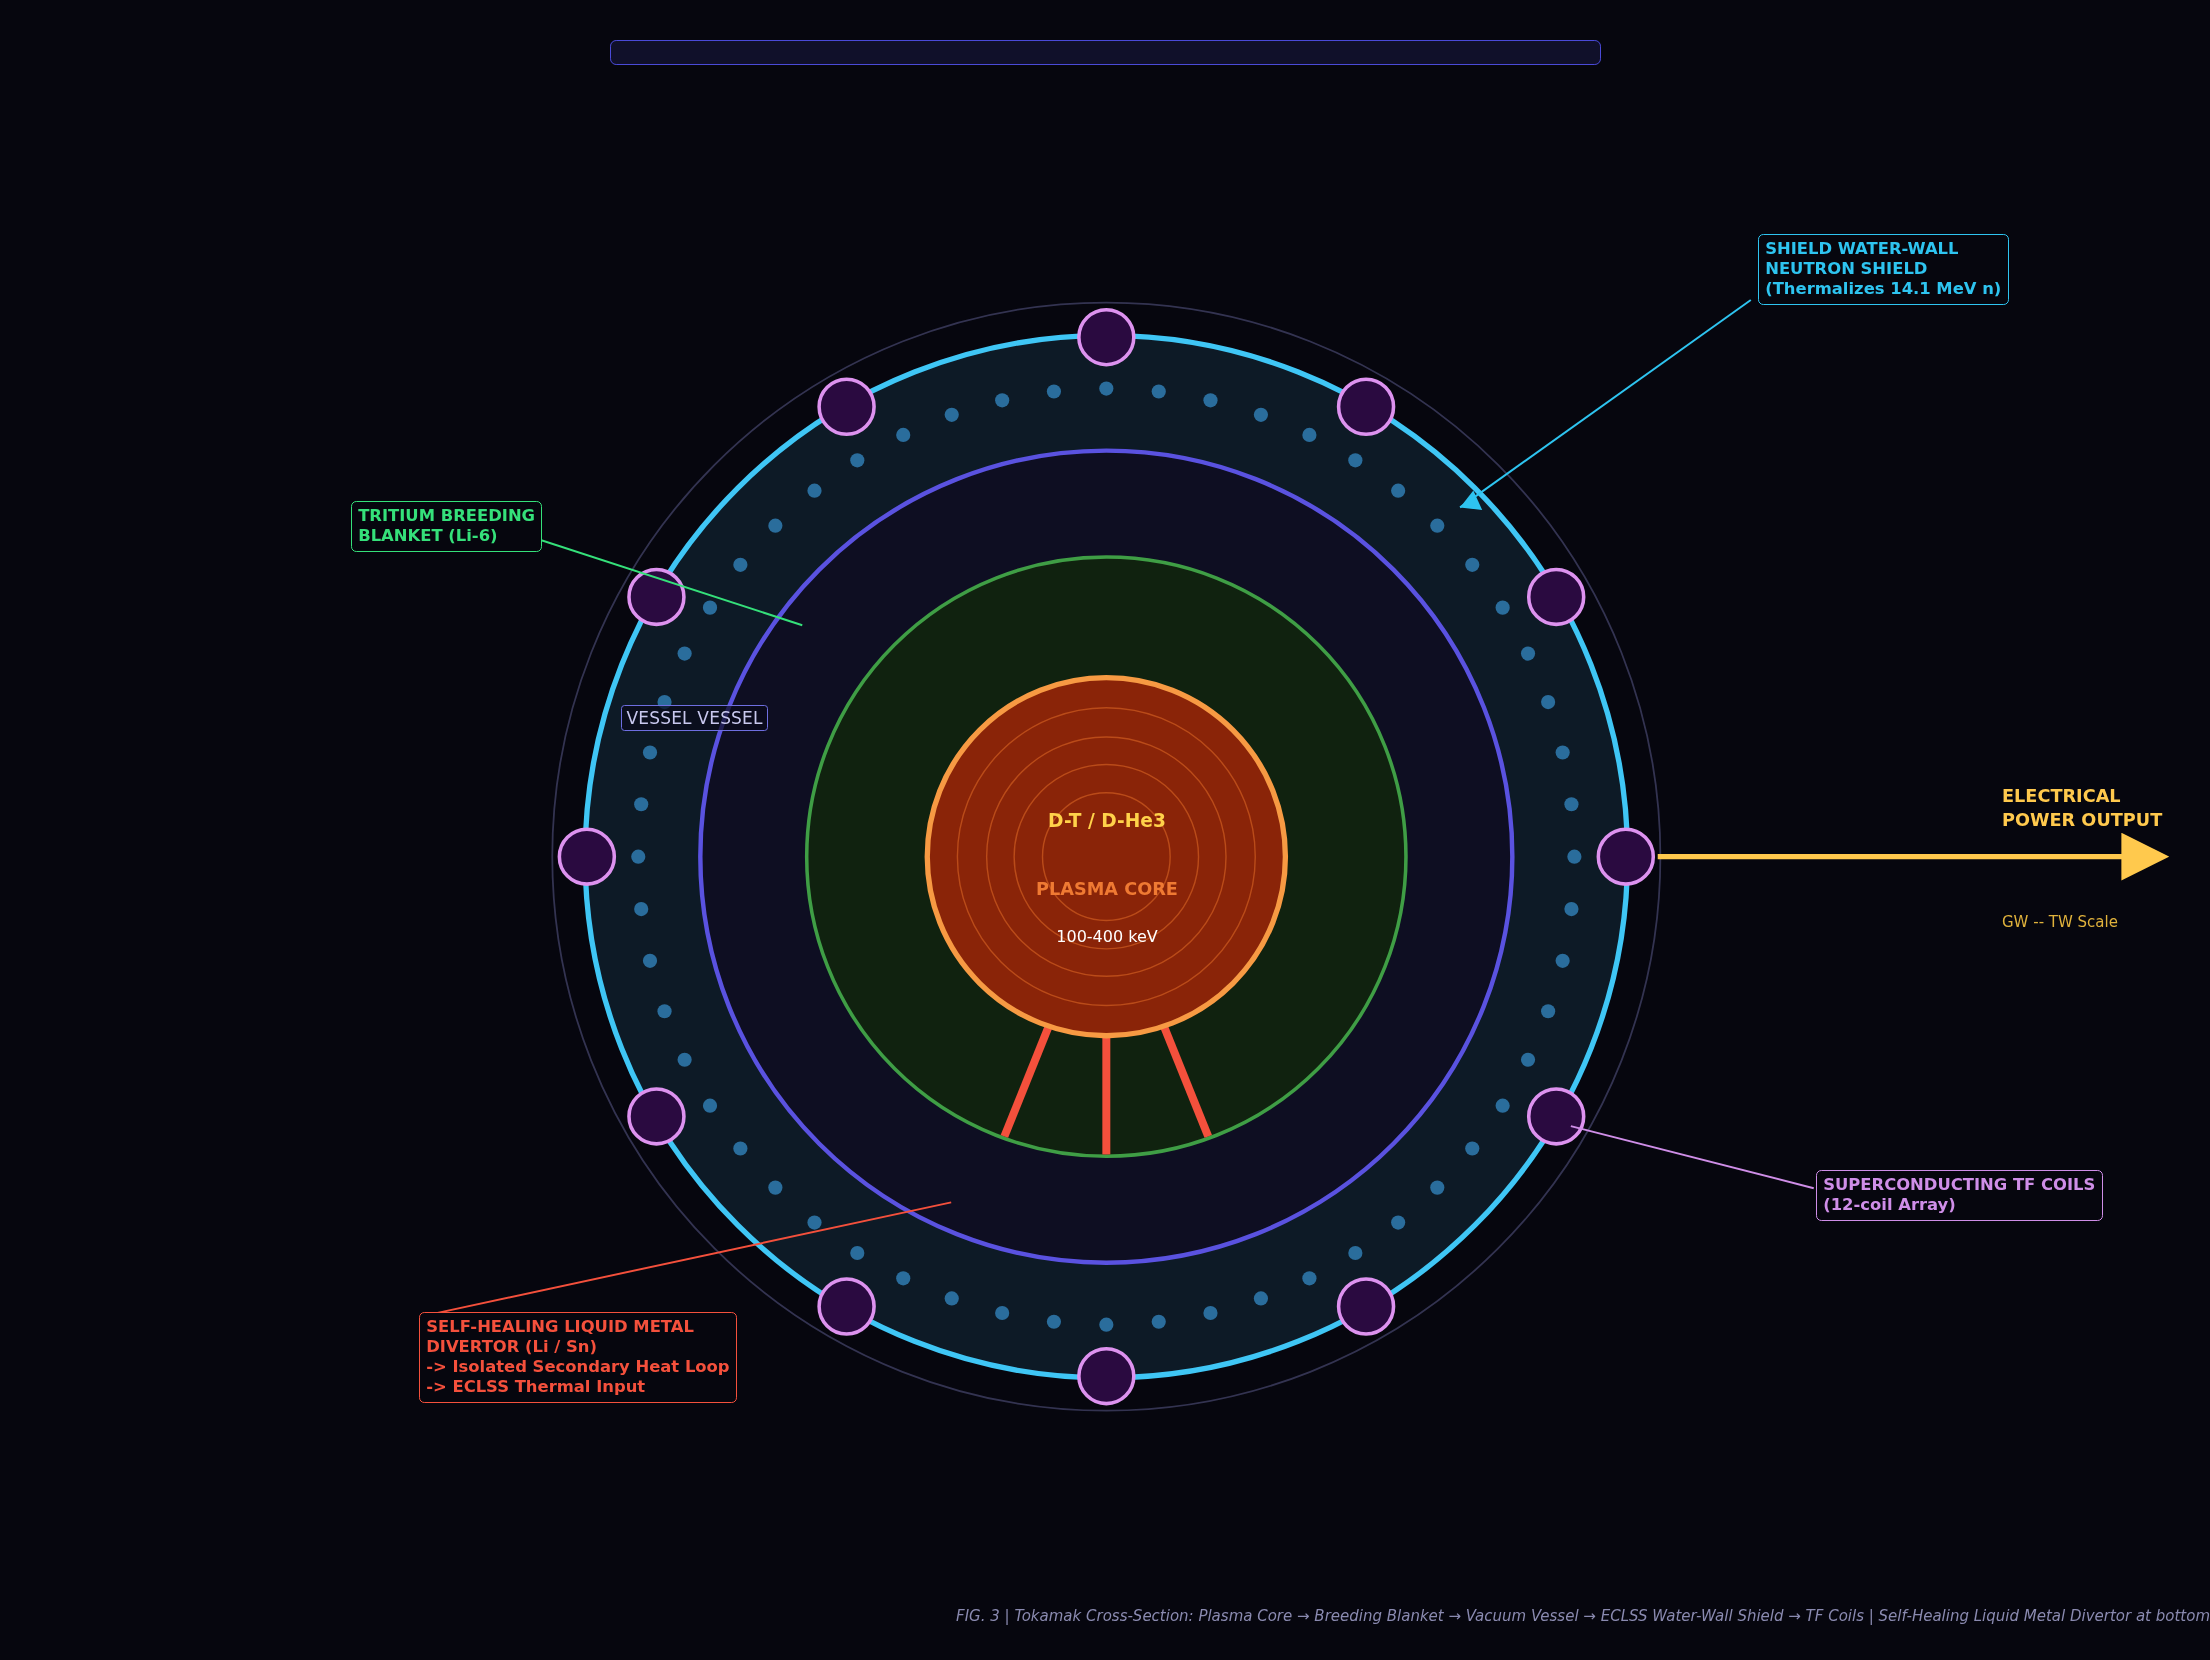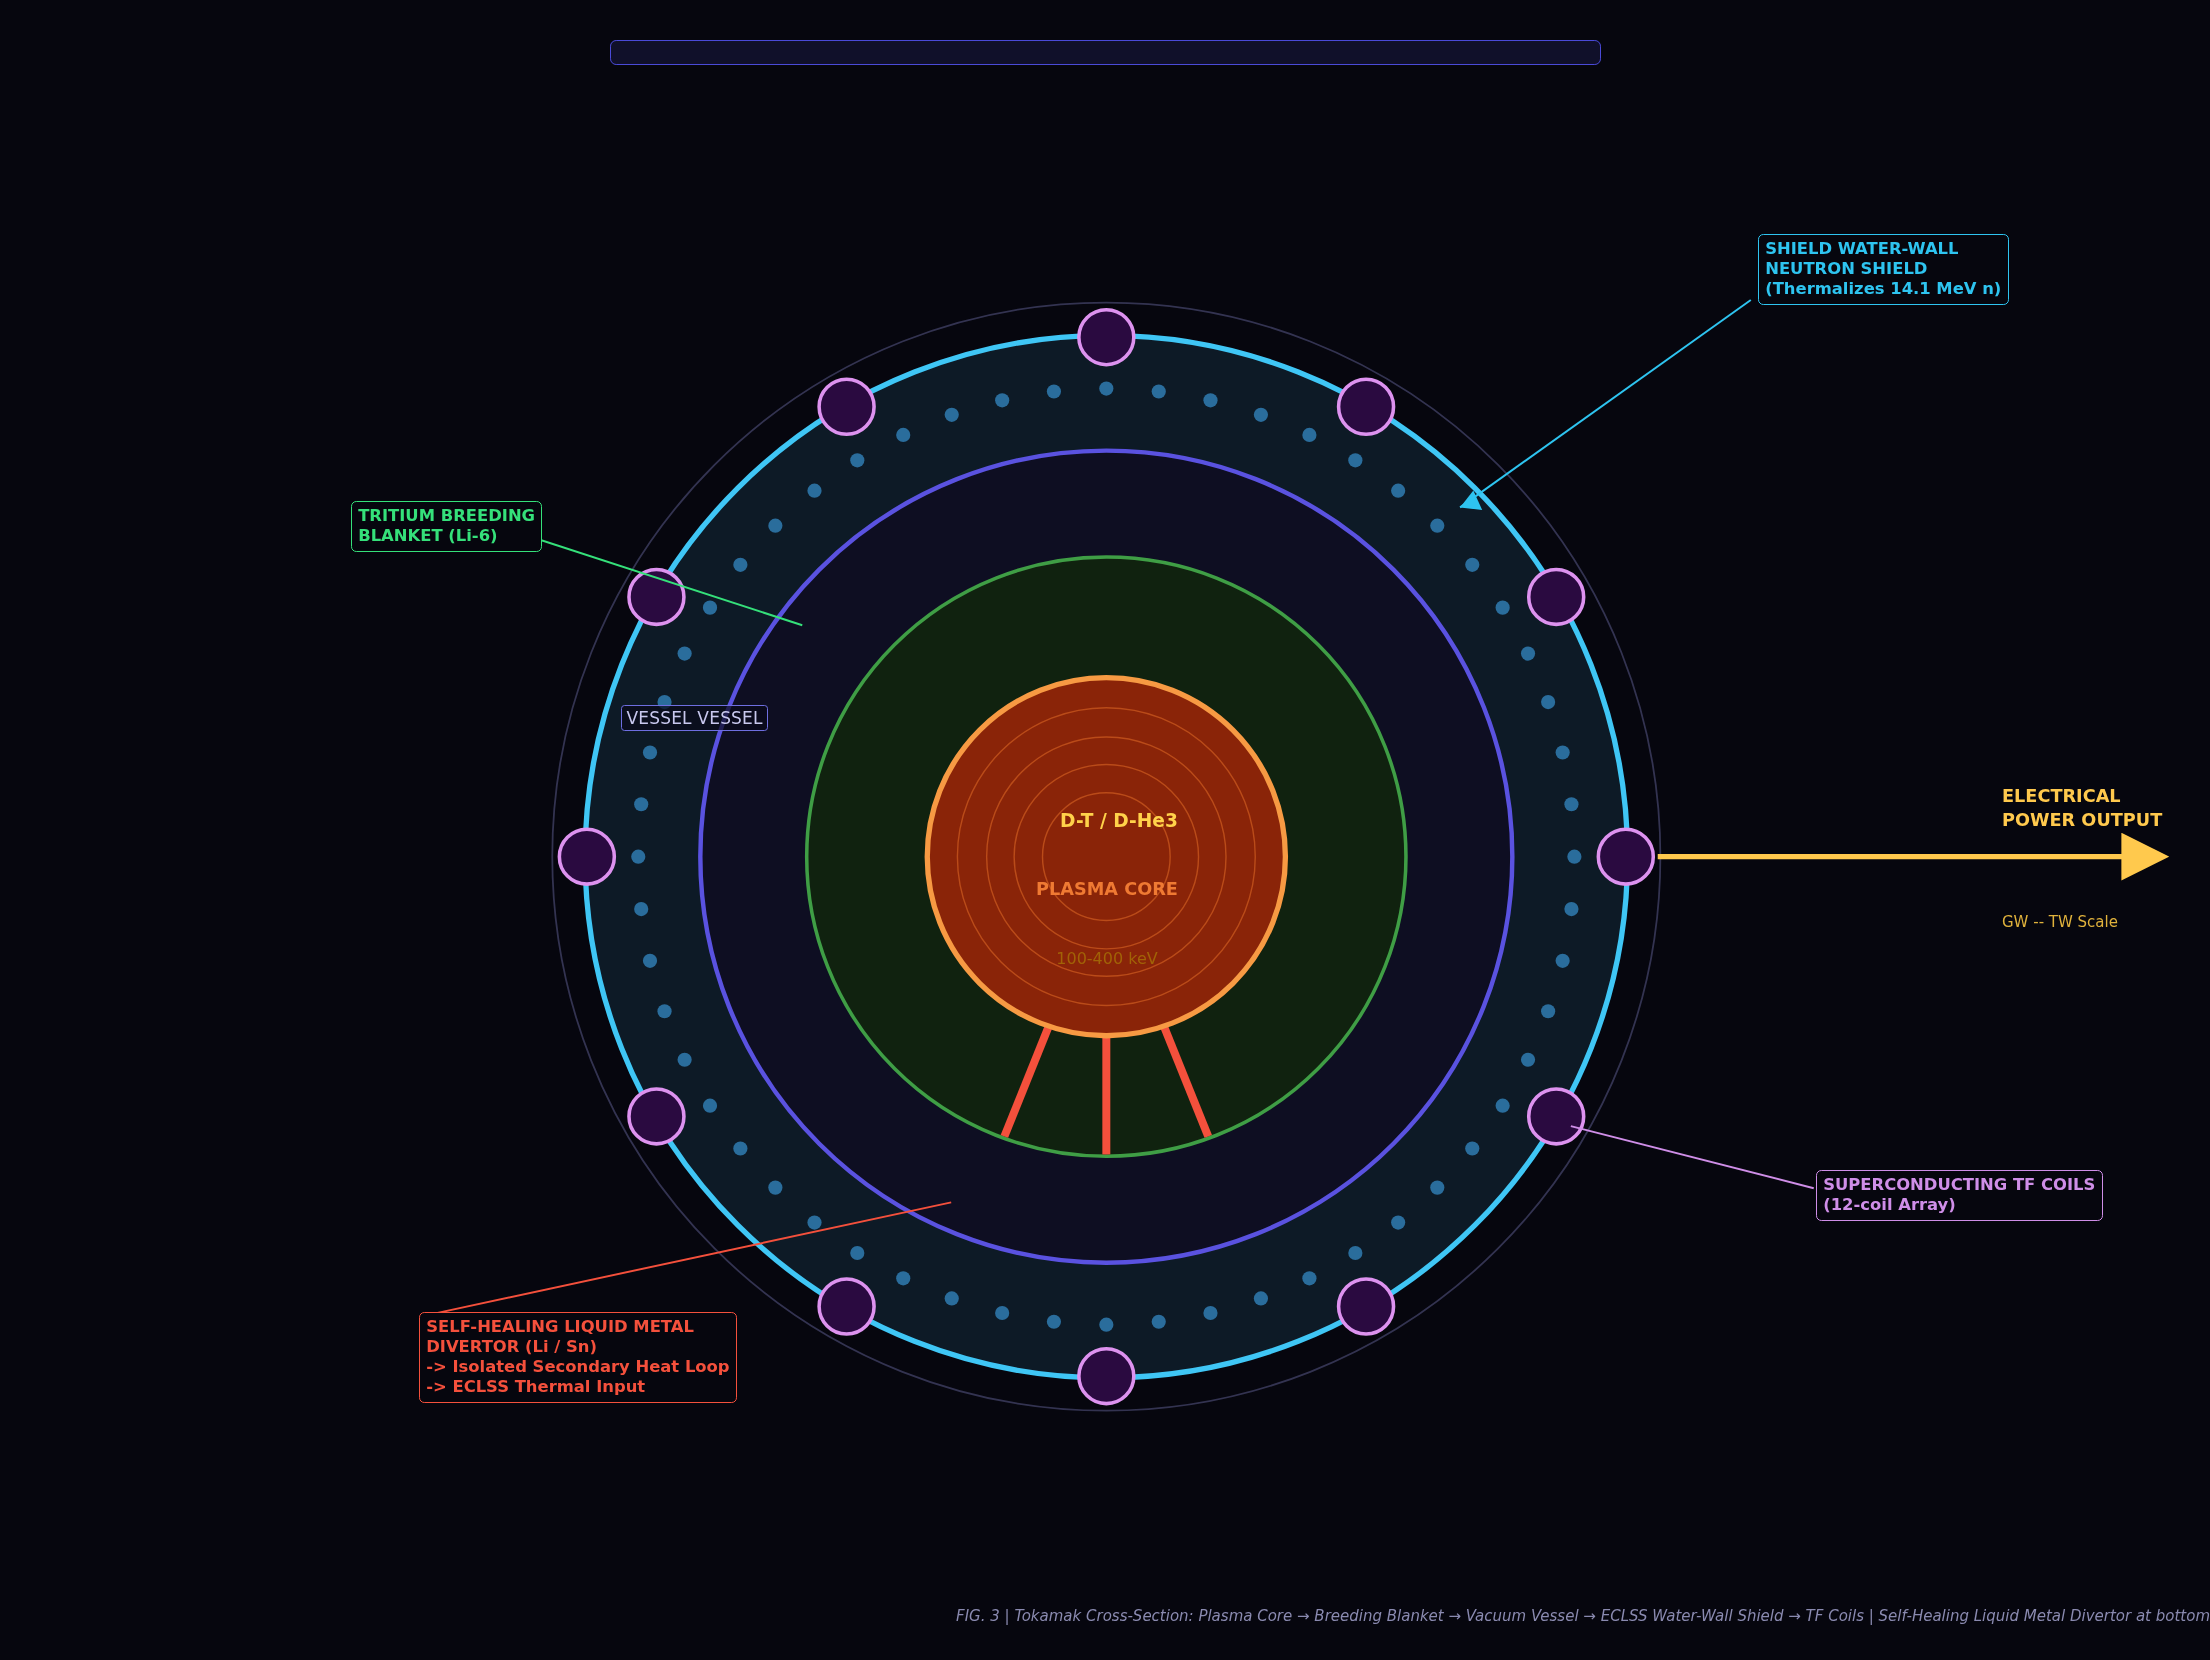--- a/index.html
+++ b/index.html
@@ -109,23 +109,23 @@
     white-space: nowrap;
   }
 
   
   .core-txt {
     position: absolute;
     text-align: center;
     white-space: nowrap;
     transform: translateX(-50%);
   }
-  .core-fuel  { color: #ffd24a; font-size: 18.6px; font-weight: bold; left: 1107px; top: 810px; margin-left: 12px; }
+  .core-fuel  { color: #ffd24a; font-size: 18.6px; font-weight: bold; left: 1107px; top: 810px; }
   .core-name  { color: #ef7a33; font-size: 17.7px; font-weight: bold; left: 1107px; top: 879px; }
-  .core-temp  { color: #a16207; font-size: 16px; font-weight: normal; left: 1107px; top: 927px; margin-top: 22px; }
+  .core-temp  { color: #ffffff; font-size: 16px; font-weight: normal; left: 1107px; top: 927px; }
 
   
   .footer {
     position: absolute;
     left: 0; top: 1607px;
     width: 2210px;
     text-align: right;
     color: #8a8ab0;
     font-size: 15px;
     font-style: italic;

